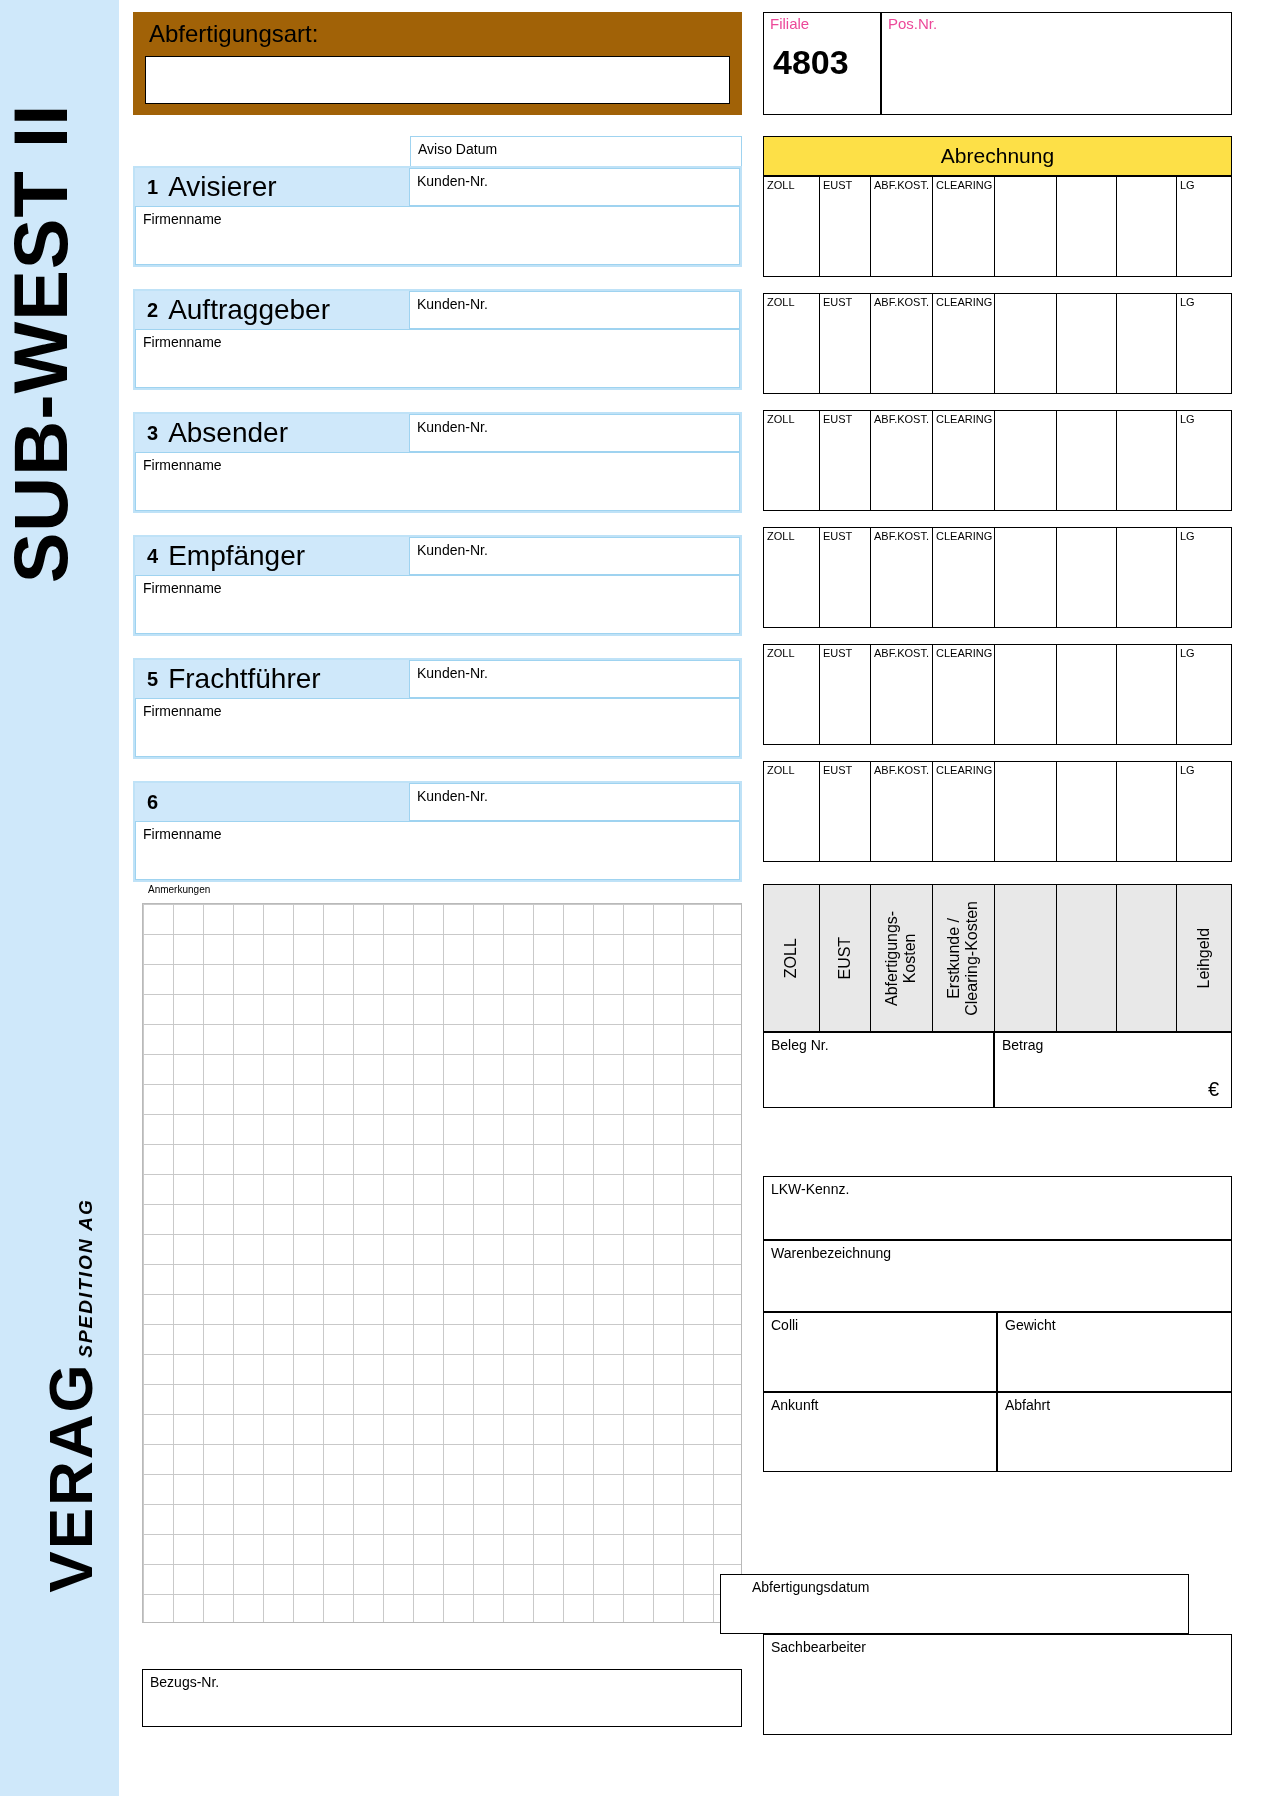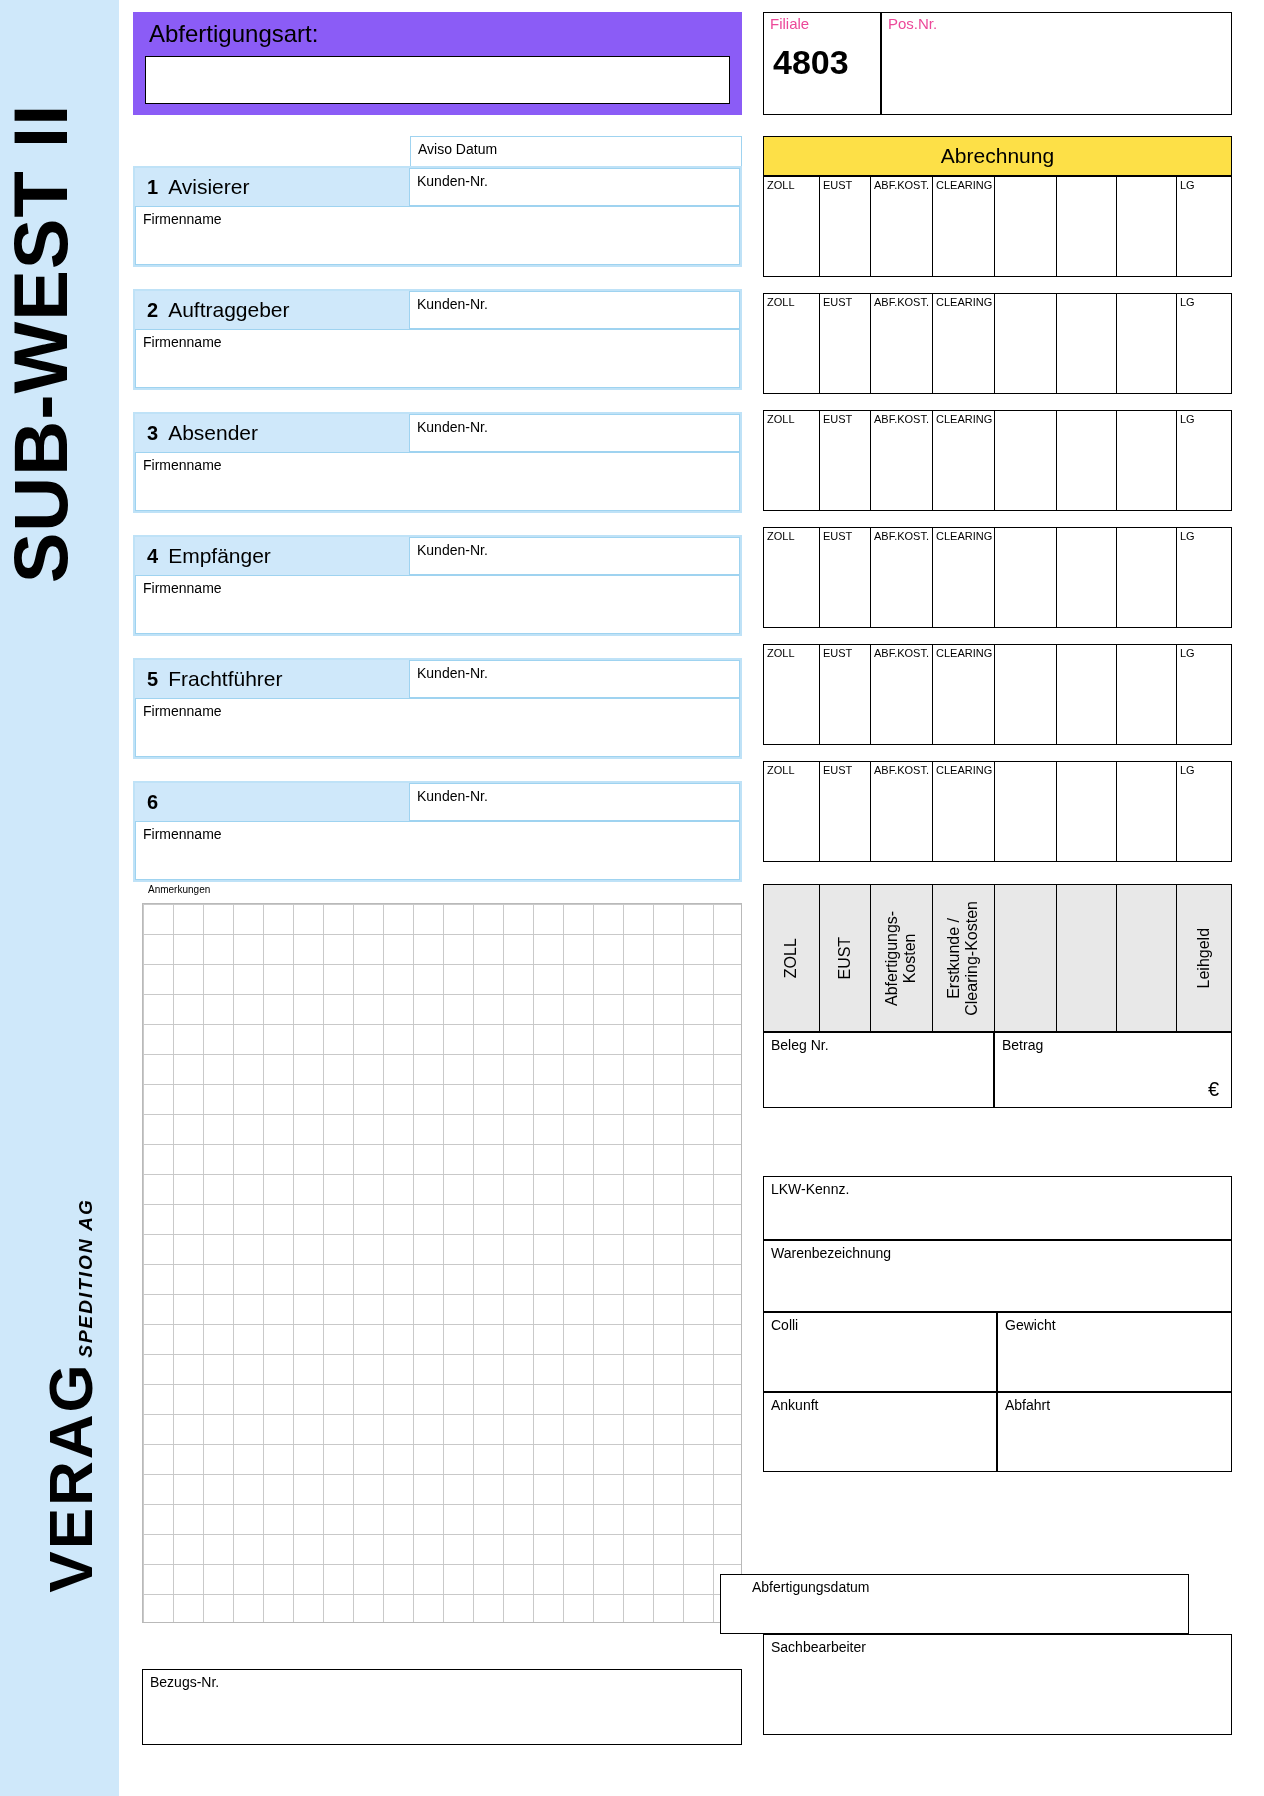--- a/index.html
+++ b/index.html
@@ -70,21 +70,21 @@
     color: #ec4899;
     padding: 3px 0 0 6px;
     line-height: 1.1;
   }
 
   
   #abfert-wrap {
     position: absolute;
     left: 133px; top: 12px;
     width: 609px; height: 103px;
-    background: #8b5cf6;
+    background: #a16207;
     box-sizing: border-box;
   }
   #abfert-title {
     font-size: 24px;
     padding: 8px 0 0 16px;
   }
   #abfert-input {
     position: absolute;
     left: 12px; top: 44px;
     width: 585px; height: 48px;
@@ -122,21 +122,21 @@
     box-sizing: border-box;
     display: flex;
     align-items: center;
   }
   .party-num {
     font-size: 20px;
     font-weight: bold;
     padding-left: 12px;
     padding-right: 10px;
   }
-  .party-title { font-size: 21px; }
+  .party-title { font-size: 28px; }
   .party-kunde {
     position: absolute;
     left: 274px; top: 0;
     width: 331px; height: 38px;
     border: 1px solid #9fd3f0;
     box-sizing: border-box;
     background: #fff;
   }
   .party-firma {
     position: absolute;
@@ -230,21 +230,21 @@
   #grid-box {
     position: absolute;
     left: 142px; top: 903px;
     width: 600px; height: 720px;
     border: 1px solid #b9b9b9;
     box-sizing: border-box;
     background:
       repeating-linear-gradient(to right, #c9c9c9 0 1px, transparent 1px 30px),
       repeating-linear-gradient(to bottom, #c9c9c9 0 1px, transparent 1px 30px);
   }
-  #bezugs-box { left: 142px; top: 1669px; width: 600px; height: 76px; }
+  #bezugs-box { left: 142px; top: 1669px; width: 600px; height: 58px; }
 
   
   #lkw-box      { left: 763px; top: 1176px; width: 469px; height: 64px; }
   #waren-box    { left: 763px; top: 1240px; width: 469px; height: 72px; }
   #colli-box    { left: 763px; top: 1312px; width: 234px; height: 80px; }
   #gewicht-box  { left: 997px; top: 1312px; width: 235px; height: 80px; }
   #ankunft-box  { left: 763px; top: 1392px; width: 234px; height: 80px; }
   #abfahrt-box  { left: 997px; top: 1392px; width: 235px; height: 80px; }
 
   #abfdatum-box { left: 720px; top: 1574px; width: 469px; height: 60px; padding-left: 24px; }

